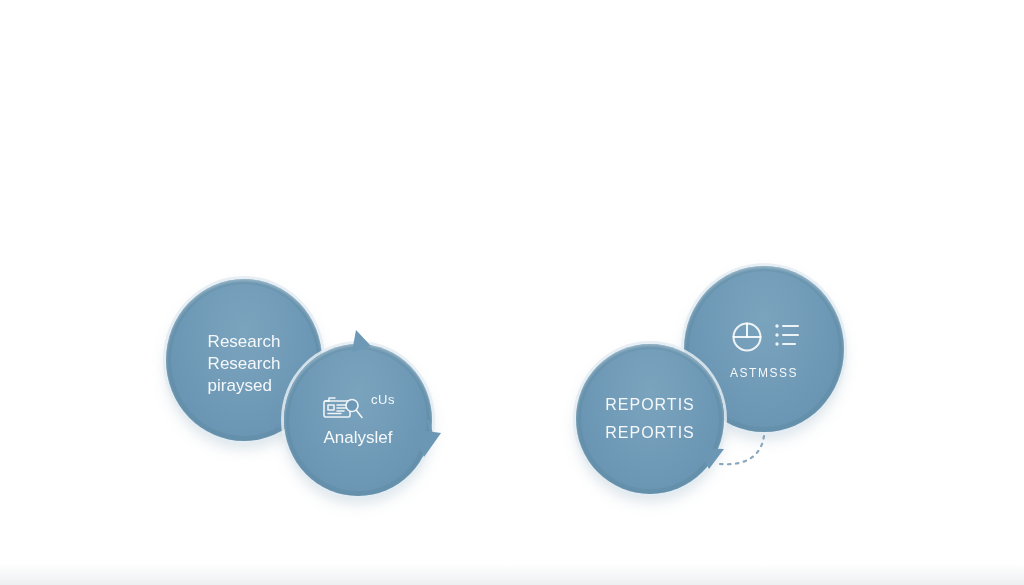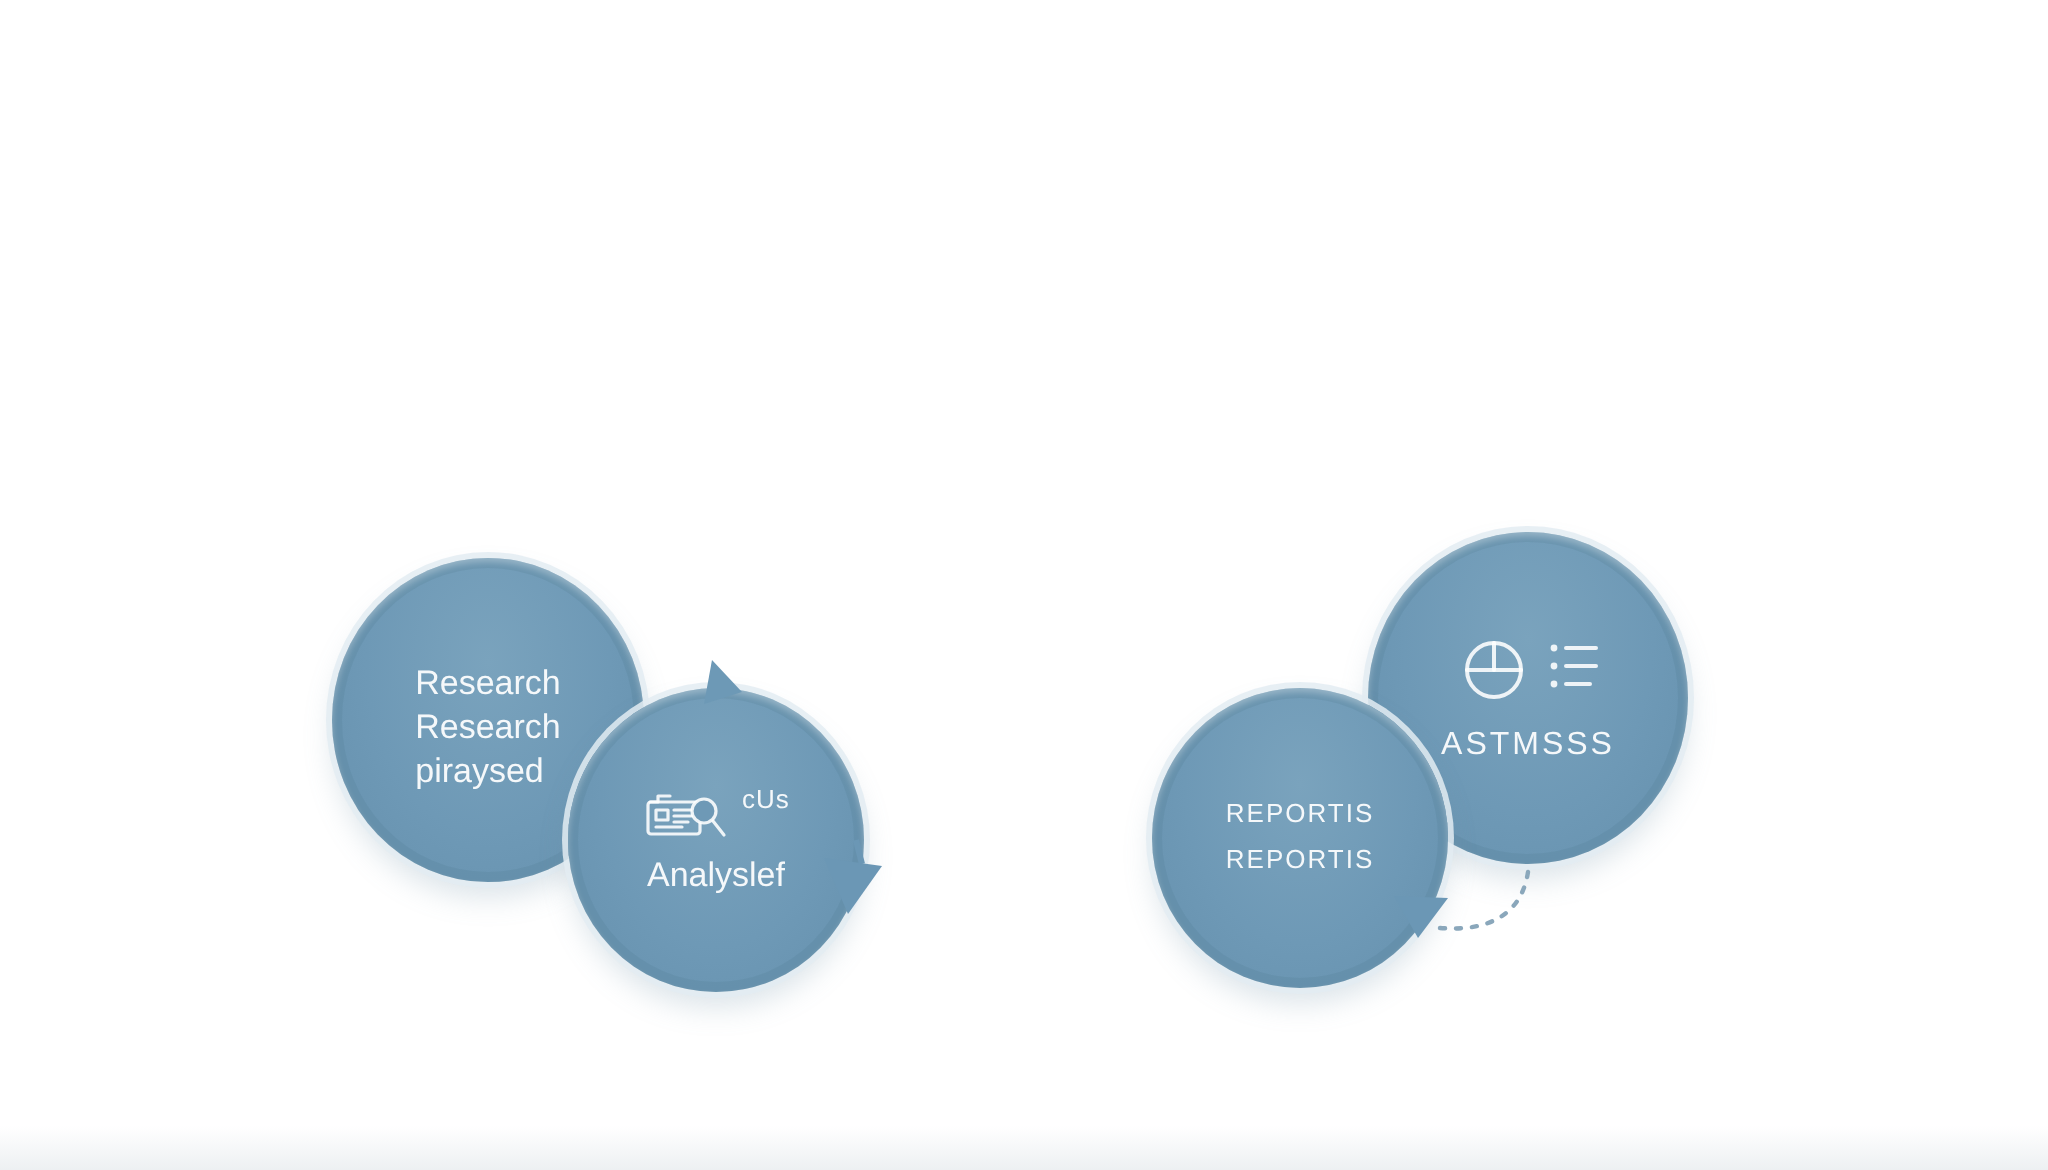--- a/index.html
+++ b/index.html
@@ -38,23 +38,23 @@
   #c2{left:284px;top:344px;width:148px;height:152px;z-index:2;}
   #c3{left:430px;top:367px;width:148px;height:158px;z-index:3;}
   #c4{left:576px;top:344px;width:148px;height:150px;z-index:5;}
   #c5{left:684px;top:266px;width:160px;height:166px;z-index:4;}
 
   .lines-left{text-align:left;font-size:17px;line-height:1.3;padding-top:8px;}
   #c2 .icon-row{display:flex;align-items:flex-start;gap:2px;margin-bottom:4px;}
   #c2 .icon-caption{font-size:13px;letter-spacing:0.5px;}
   #c2 .big-line{font-size:17px;text-align:center;}
   #c3 .lines{font-size:17px;line-height:1.45;}
-  #c4 .lines{font-size:13px;line-height:1.75;letter-spacing:1px;text-transform:none;}
+  #c4 .lines{font-size:16px;line-height:1.75;letter-spacing:1px;text-transform:none;}
   #c5 .icon-row{display:flex;align-items:center;gap:9px;margin-bottom:12px;}
-  #c5 .caps{font-size:16px;letter-spacing:1.5px;text-align:center;}
+  #c5 .caps{font-size:12px;letter-spacing:1.5px;text-align:center;}
 
   svg.glyph{display:block;}
   
   #arrows{position:absolute;left:0;top:0;width:1024px;height:585px;z-index:6;pointer-events:none;}
 </style>
 </head>
 <body>
 
 <div id="stage">
 

